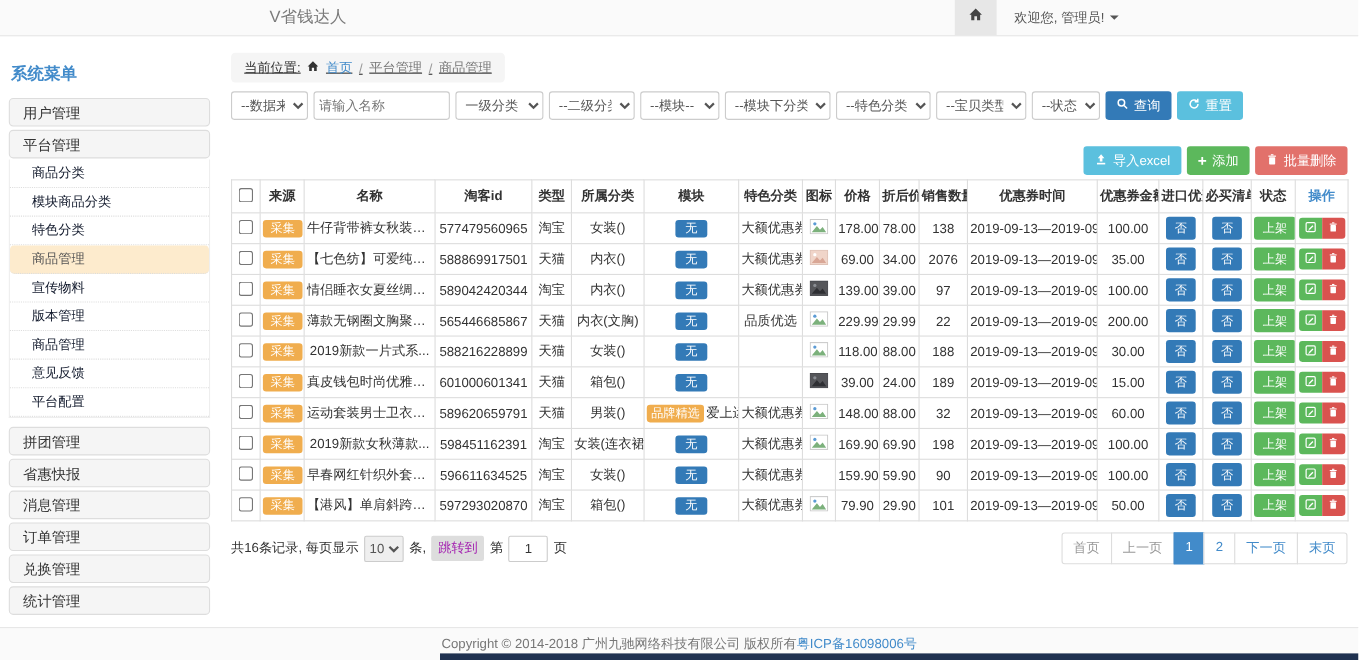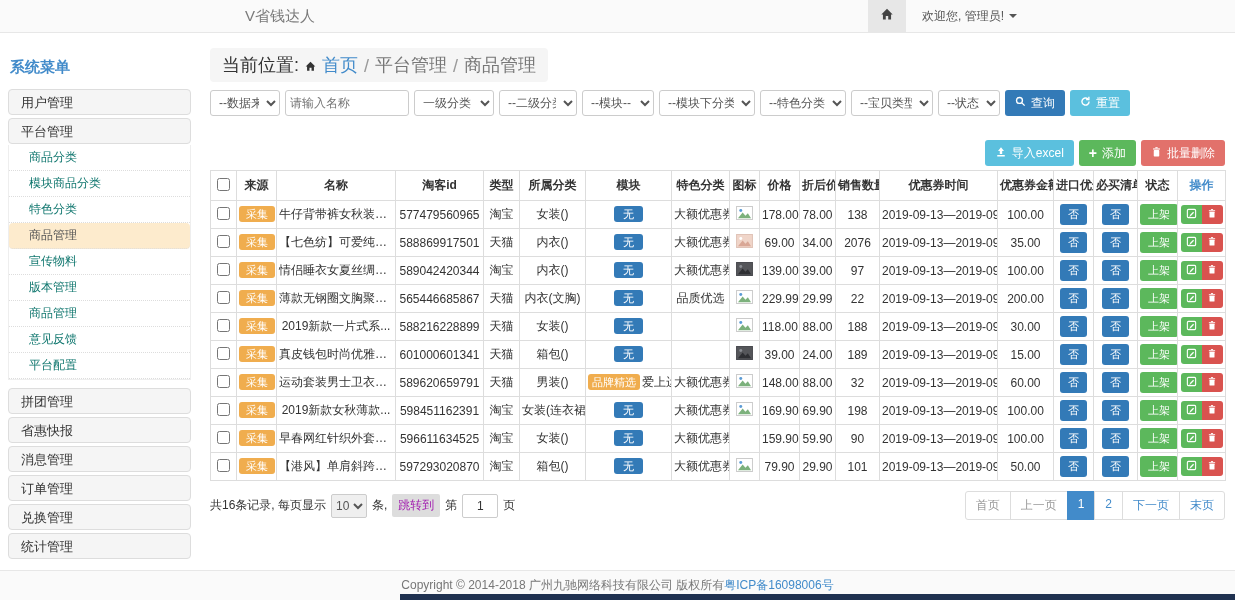--- a/index.html
+++ b/index.html
@@ -12,26 +12,26 @@
   .top-right { position:absolute; left:868px; top:0; height:32px; display:flex; align-items:center; }
   .home-btn { width:38px; height:32px; background:#e7e7e7; display:flex; align-items:center; justify-content:center; cursor:pointer; }
   .welcome { margin-left:16px; font-size:12px; color:#555; display:flex; align-items:center; gap:5px; cursor:pointer; }
   .caret { width:0; height:0; border-left:4px solid transparent; border-right:4px solid transparent; border-top:4px solid #555; }
 
   
   .sidebar { position:absolute; left:8px; top:50px; width:183px; z-index:1; }
   .menu-title { color:#428bca; font-weight:bold; font-size:15px; margin:8px 2px 12px 2px; }
   .grp { background:#f5f5f5; border:1px solid #ddd; border-radius:4px; margin-bottom:3px; padding:0 12px; height:26px; line-height:25px; font-size:13px; color:#333; cursor:pointer; }
   .submenu { background:#fff; border:1px solid #eee; border-top:none; margin:-2px 0 8px 0; }
-  .subitem { height:26px; line-height:25px; padding-left:20px; font-size:12px; color:#0f766e; border-bottom:1px dotted #ddd; cursor:pointer; }
+  .subitem { height:26px; line-height:25px; padding-left:20px; font-size:12px; color:#0f172a; border-bottom:1px dotted #ddd; cursor:pointer; }
   .subitem.active { background:#fdebcd; border-radius:4px; color:#555; }
 
   
   .main { position:absolute; left:210px; top:42px; width:1015px; }
-  .breadcrumb { display:inline-flex; align-items:flex-end; gap:6px; background:#f5f5f5; border-radius:4px; padding:5px 12px; font-size:18px; color:#333; margin-top:6px; }
+  .breadcrumb { display:inline-flex; align-items:center; gap:6px; background:#f5f5f5; border-radius:4px; padding:5px 12px; font-size:12px; color:#333; margin-top:6px;text-decoration:underline; }
   .bc-link { color:#428bca; text-decoration:none; cursor:pointer; }
   .bc-sep { color:#999; }
   .bc-item { color:#777; }
 
   .filters { display:flex; gap:5px; margin-top:8px; align-items:center; }
   .fsel,.ftext { height:26px; border:1px solid #ccc; border-radius:3px; font-size:12px; color:#555; background:#fff; padding:0 4px; }
   .btn { height:26px; border:none; border-radius:3px; color:#fff; font-size:12px; display:inline-flex; align-items:center; gap:5px; padding:0 10px; cursor:pointer; }
   .btn.primary { background:#337ab7; }
   .btn.info    { background:#5bc0de; }
   .btn.success { background:#5cb85c; }

